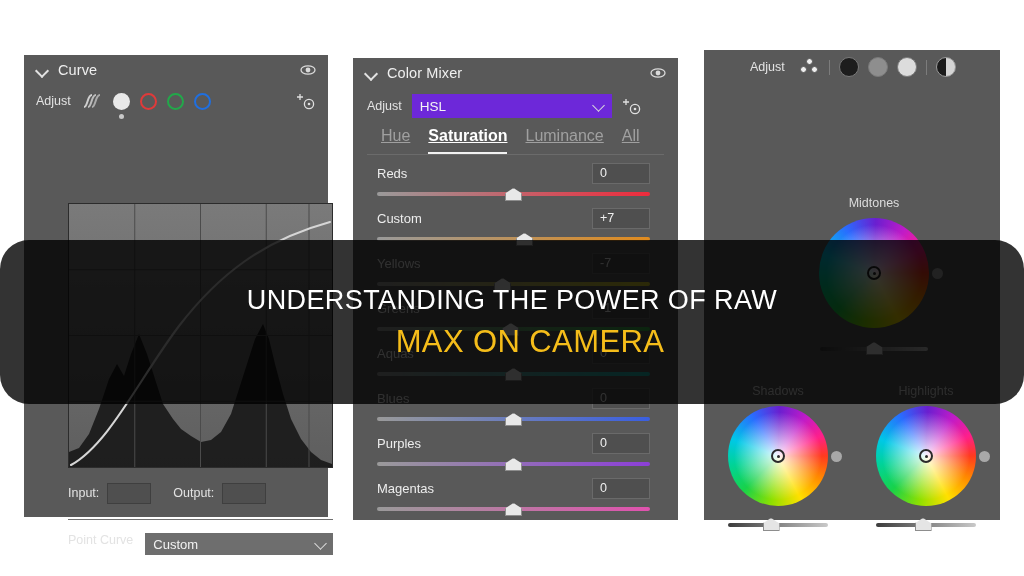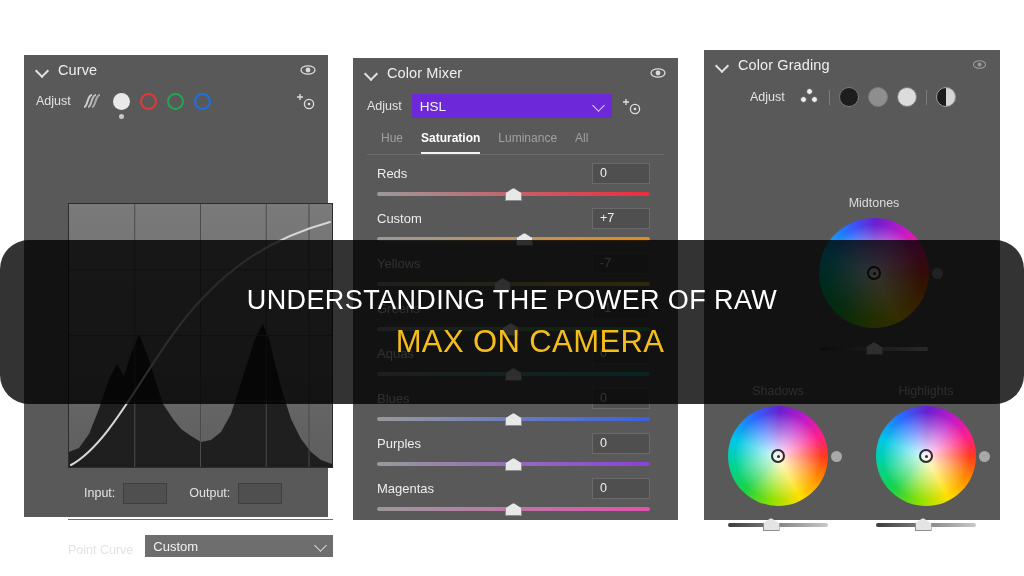--- a/index.html
+++ b/index.html
@@ -54,45 +54,45 @@
   .ch-white:after{content:"";position:absolute;left:50%;margin-left:-2.5px;top:21px;width:5px;height:5px;border-radius:50%;background:#c9c9c9;}
   .ch-ring{border:2.5px solid;background:transparent;}
 
   .curve-box{
     position:absolute; left:44px; top:148px; width:265px; height:265px;
     background:#6b6b6b; border:1px solid #2c2c2c;
     overflow:hidden;
   }
 
   .curve-io{
-    position:absolute;left:60px;top:425px;width:265px;height:26px;
+    position:absolute;left:44px;top:425px;width:265px;height:26px;
     display:flex;align-items:center;gap:8px;
   }
   .curve-io .lbl{font-size:12.5px;}
   .io-field{width:44px;height:21px;background:#4f4f4f;border:1px solid #3f3f3f;}
   .divider{position:absolute;left:44px;top:464px;width:265px;height:1px;background:#6f6f6f;}
-  .pc-row{position:absolute;left:44px;top:478px;width:265px;height:24px;display:flex;align-items:flex-end;gap:12px;}
+  .pc-row{position:absolute;left:44px;top:478px;width:265px;height:24px;display:flex;align-items:flex-start;gap:12px;}
   .select{
     position:relative;flex:1 1 auto;height:22px;background:#6e6e6e;
     display:flex;align-items:center;padding:0 8px;font-size:13px;color:#f2f2f2;
   }
   .select .cdown{position:absolute;right:8px;top:6px;width:9px;height:9px;
     border-right:1.6px solid #ddd;border-bottom:1.6px solid #ddd;transform:rotate(45deg);}
 
   
   #mixer-panel { left:353px; top:58px; width:325px; height:462px; }
   .mx-adjust{padding:0 14px;height:36px;gap:10px;}
   .mx-select{
     position:relative;width:200px;height:24px;background:#6d28d9;
     display:flex;align-items:center;padding:0 8px;font-size:13.5px;color:#f4f4f4;
   }
   .mx-select .cdown{position:absolute;right:9px;top:7px;width:9px;height:9px;
     border-right:1.6px solid #ddd;border-bottom:1.6px solid #ddd;transform:rotate(45deg);}
   .tabs{display:flex;align-items:flex-end;gap:18px;padding:0 28px;height:30px;}
-  .tab{font-size:12px;color:#a0a0a0;position:relative;padding-bottom:9px;}
+  .tab{font-size:16px;color:#a0a0a0;position:relative;padding-bottom:9px;text-decoration:underline;}
   .tab.active{color:#ffffff;font-weight:bold;}
   .tab.active:after{content:"";position:absolute;left:0;right:0;bottom:0;height:2px;background:#f2f2f2;}
   .tabs-underline{margin:0 14px;height:1px;background:#6b6b6b;}
 
   .slider-group{padding:6px 28px 0 24px;}
   .sl{margin-bottom:5px;}
   .sl-top{display:flex;align-items:center;height:24px;}
   .sl-name{font-size:13px;color:#ededed;flex:1 1 auto;}
   .sl-val{
     width:58px;height:21px;background:#4f4f4f;border:1px solid #6a6a6a;
@@ -374,31 +374,20 @@
           <div class="sl-track">
             <div class="sl-bar" style="background:linear-gradient(90deg,#9a9a9a,#e052ae)"></div>
             <div class="sl-knob" style="left:50%"></div>
           </div>
         </div>
       </div>
   </div>
 
   <div class="panel" id="grading-panel">
 
-    <div class="panel-head row">
-      <span class="chev"></span>
-      <span class="panel-title">Color Grading</span>
-      <span class="spacer"></span>
-      <span class="eye" style="opacity:.55">
-        <svg width="15" height="15" viewBox="0 0 16 16">
-          <ellipse cx="8" cy="8" rx="6.5" ry="4" fill="none" stroke="#cfcfcf" stroke-width="1.2"></ellipse>
-          <circle cx="8" cy="8" r="2.1" fill="#cfcfcf"></circle>
-        </svg>
-      </span>
-    </div>
 
     <div class="row cg-adjust" style="padding-left:46px">
       <span class="lbl">Adjust</span>
       <span class="tri-dots">
         <span style="left:6px;top:0"></span>
         <span style="left:0;top:8px"></span>
         <span style="left:11px;top:8px"></span>
       </span>
       <span class="cgsep"></span>
       <span class="cgc" style="background:#1d1d1d"></span>

